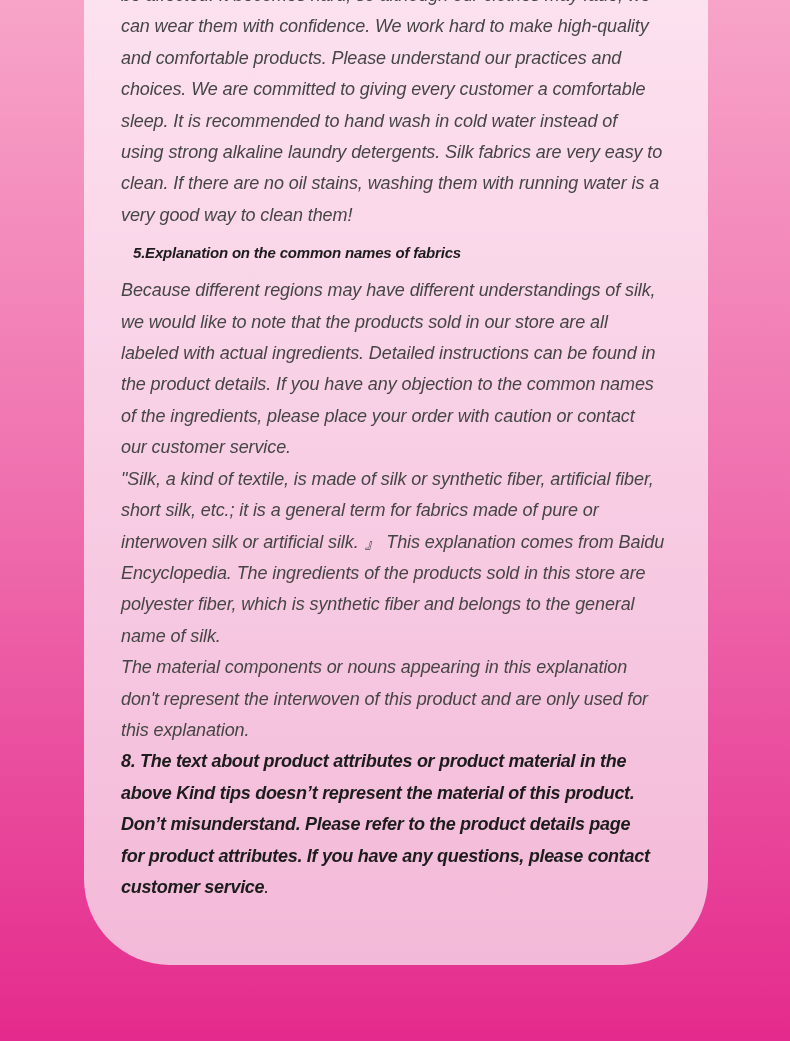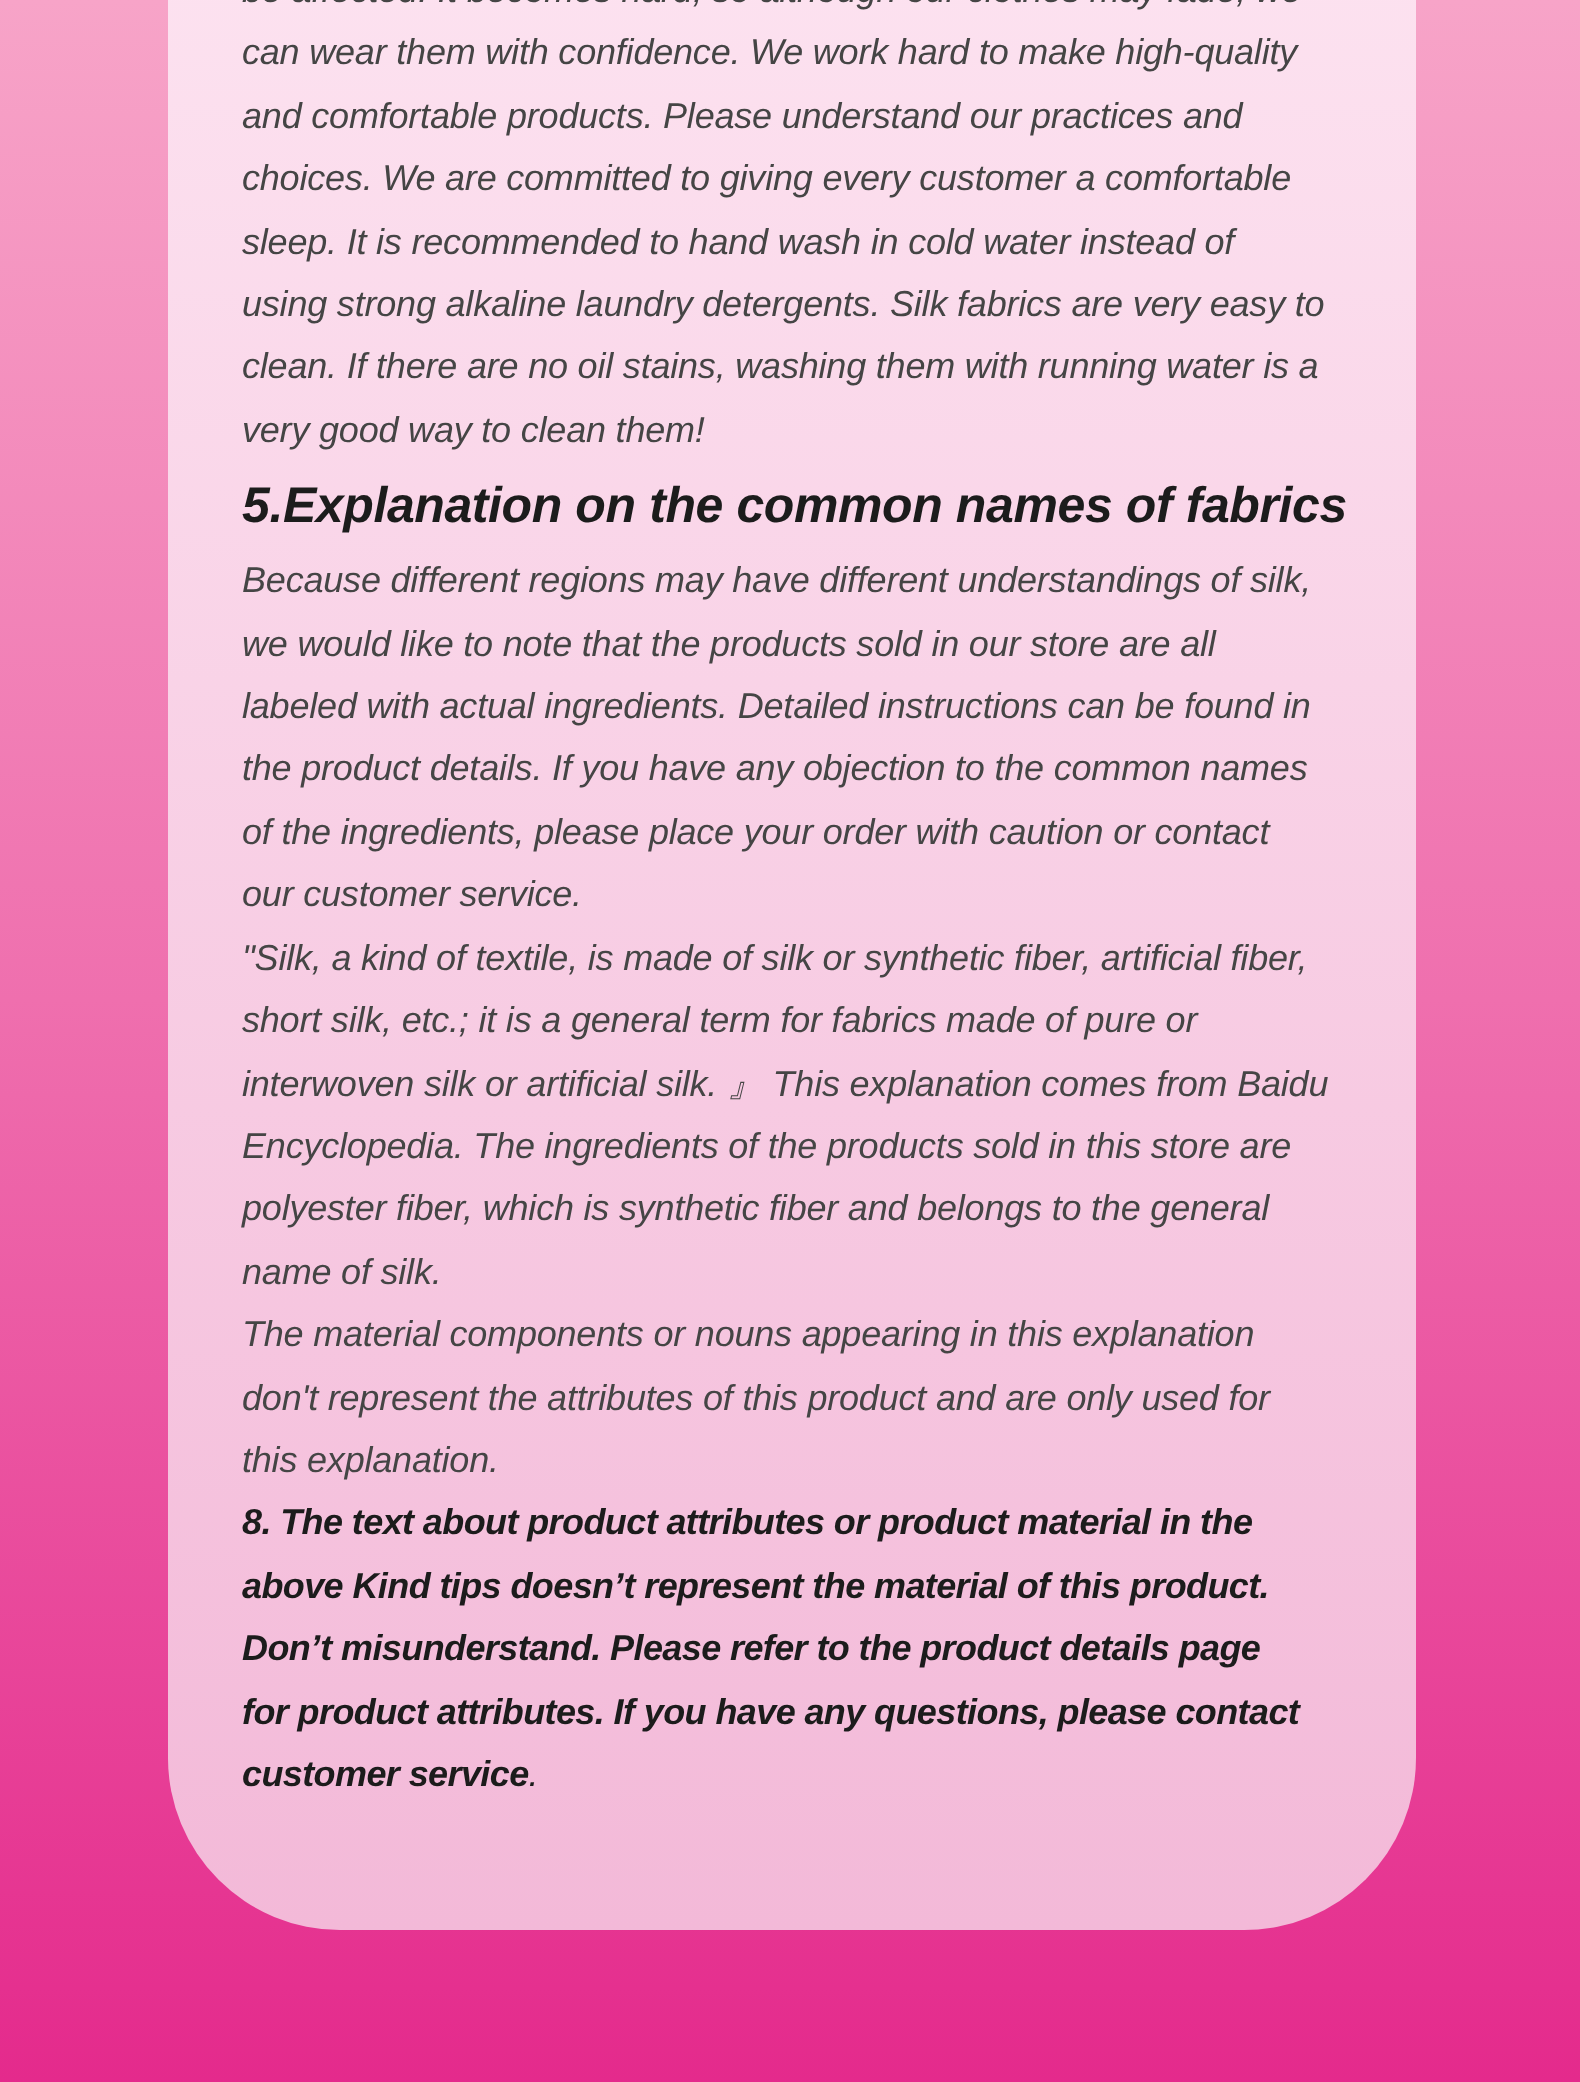--- a/index.html
+++ b/index.html
@@ -25,22 +25,22 @@
   .card-content { padding: 50px 38px 0 37px; }
   .body-text {
     margin: 0;
     font-size: 18px;
     line-height: 31.4px;
     letter-spacing: -0.1px;
     color: var(--body-text, #454545);
     white-space: pre;
   }
   .heading {
-    margin: 4px 0;
-    font-size: 25px;
+    margin: 4px 12px;
+    font-size: 15px;
     line-height: 36px;
     font-weight: bold;
     letter-spacing: -0.2px;
     color: var(--strong-text, #1c1c1c);
     white-space: pre;
   }
   .bold-para strong {
     font-weight: bold;
     letter-spacing: -0.3px;
     color: var(--strong-text, #1c1c1c);
@@ -72,21 +72,21 @@
 the product details. If you have any objection to the common names
 of the ingredients, please place your order with caution or contact
 our customer service.</p>
       <p class="body-text">"Silk, a kind of textile, is made of silk or synthetic fiber, artificial fiber,
 short silk, etc.; it is a general term for fabrics made of pure or
 interwoven silk or artificial silk. 』 This explanation comes from Baidu
 Encyclopedia. The ingredients of the products sold in this store are
 polyester fiber, which is synthetic fiber and belongs to the general
 name of silk.</p>
       <p class="body-text">The material components or nouns appearing in this explanation
-don't represent the attributes of this product and are only used for
+don't represent the interwoven of this product and are only used for
 this explanation.</p>
       <p class="body-text bold-para"><strong>8. The text about product attributes or product material in the
 above Kind tips doesn’t represent the material of this product.
 Don’t misunderstand. Please refer to the product details page
 for product attributes. If you have any questions, please contact
 customer service</strong><span class="suffix">.</span></p>
     </div>
   </section>
 </div>
 

